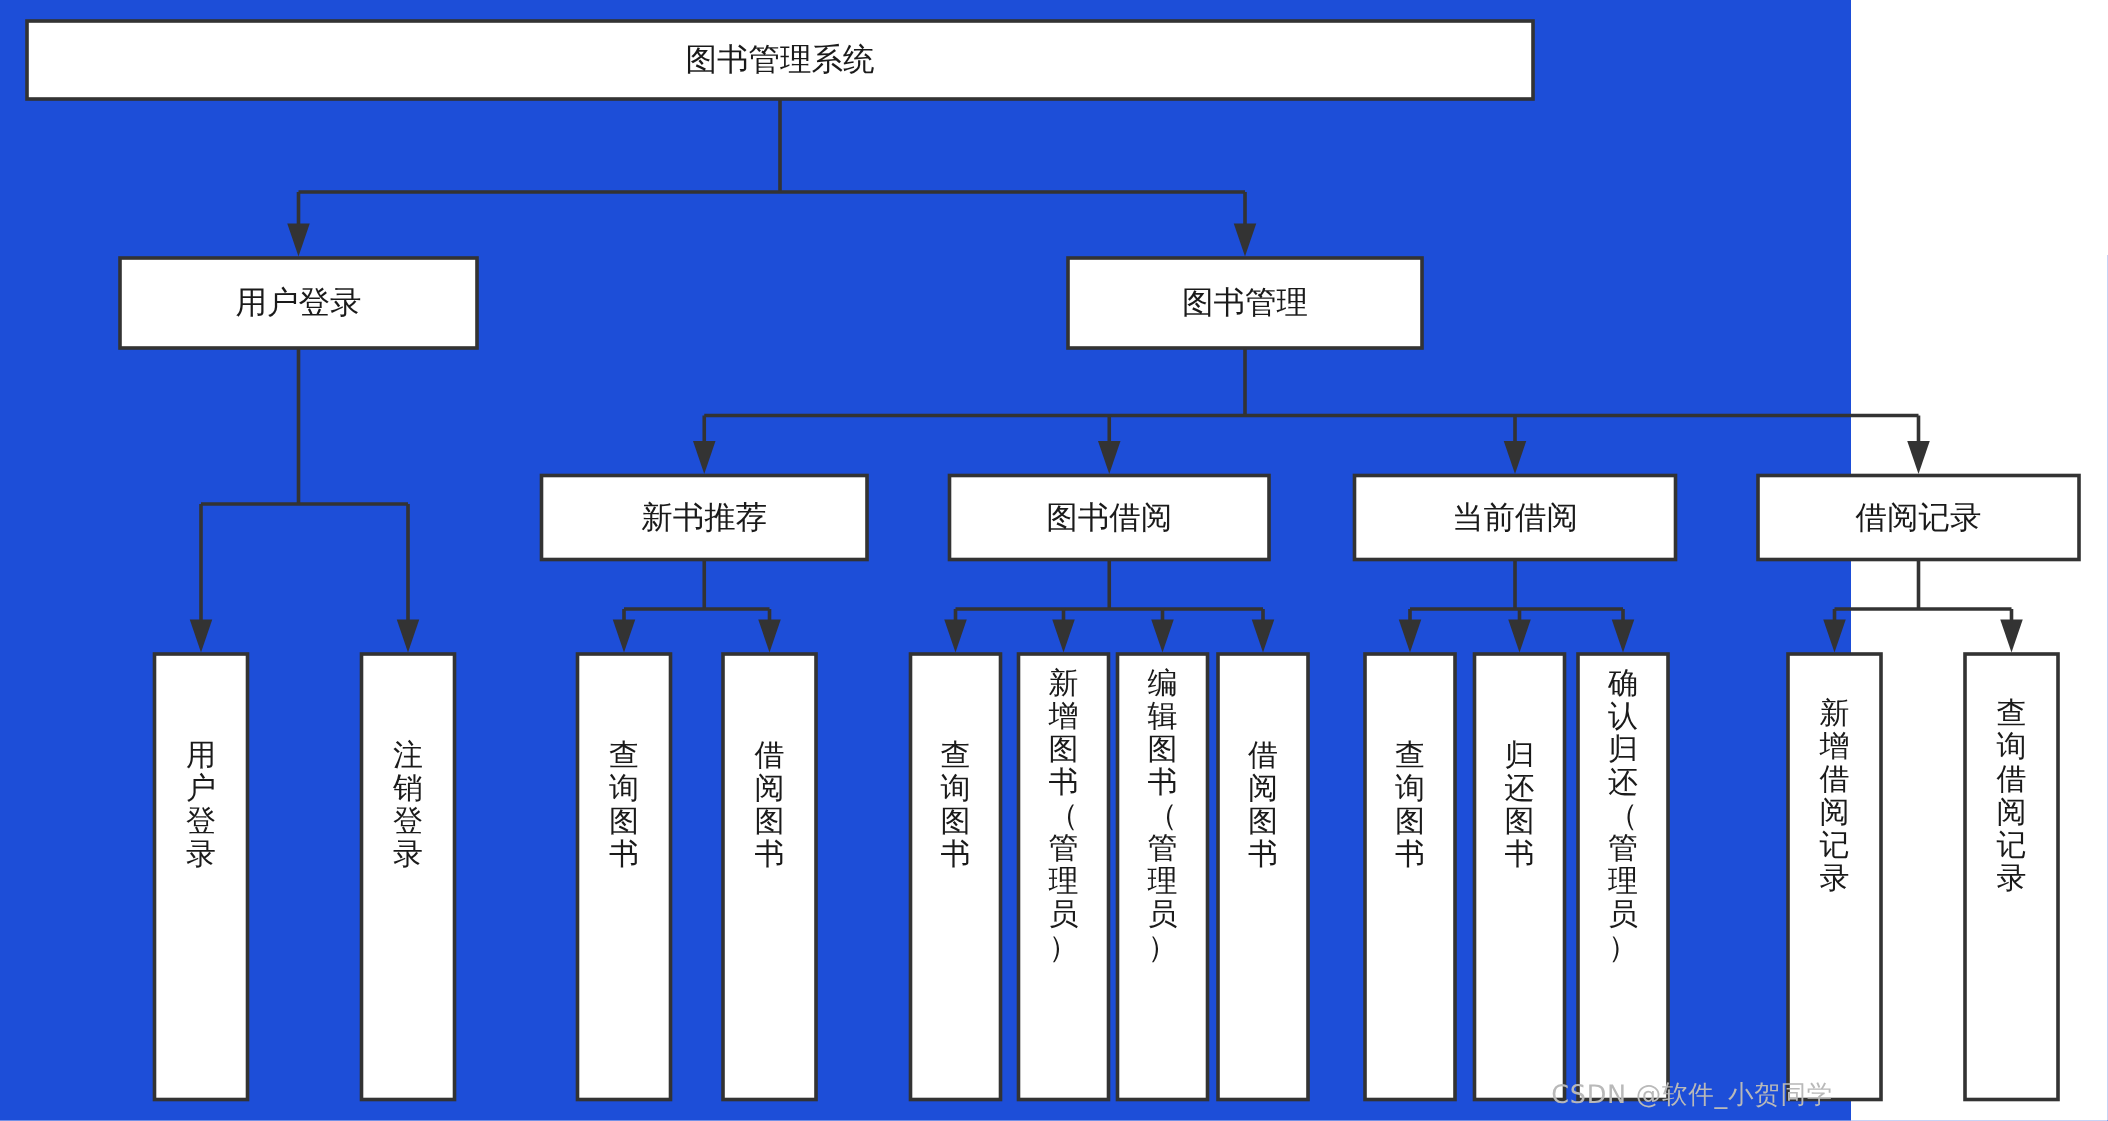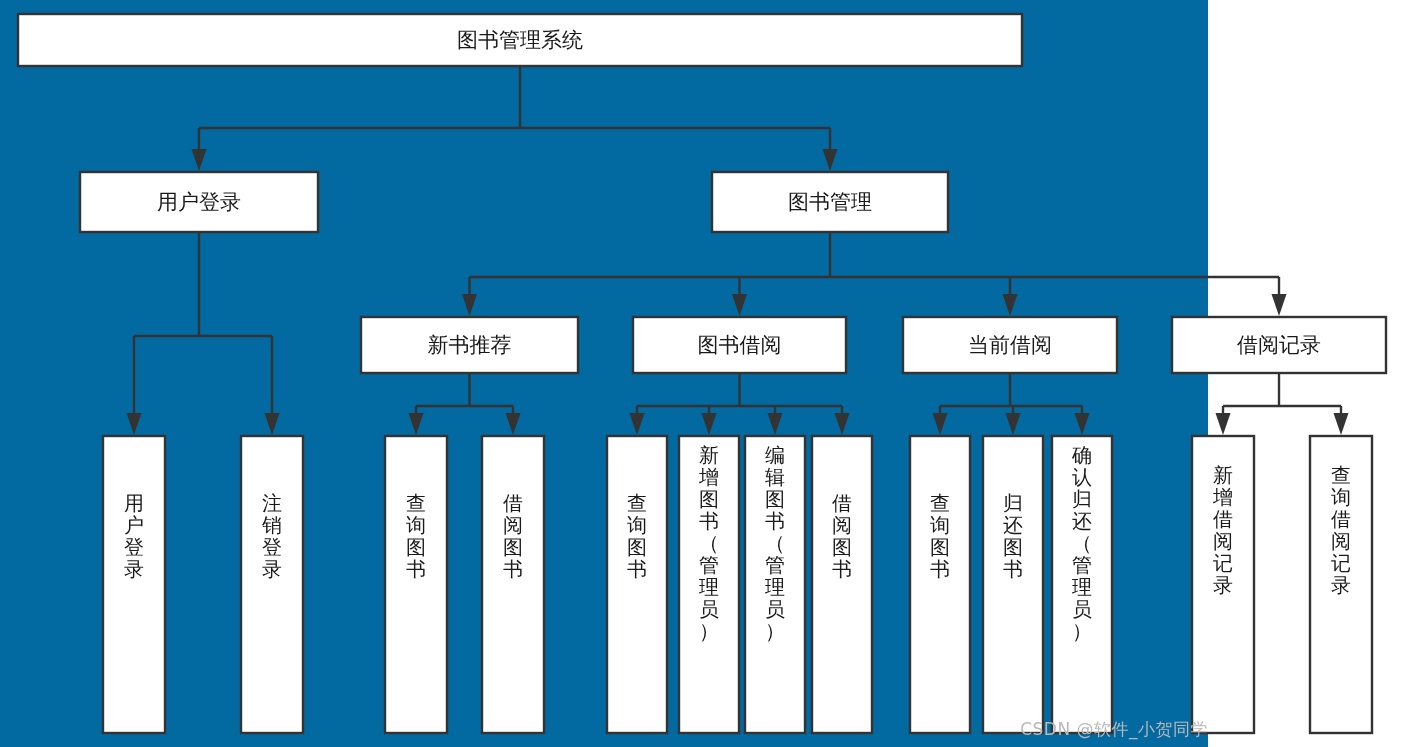--- a/index.html
+++ b/index.html
@@ -11,21 +11,22 @@
   body {
     width: 1405px;
     height: 747px;
     overflow: hidden;
     font-family: "DejaVu Sans", "Liberation Sans", sans-serif;
   }
   #diagram-root {
     position: relative;
     width: 1208px;
     height: 747px;
-    background: #0369a1;
+    background: #1d4ed8;
+    padding-left: 26px;
   }
   svg.diagram-canvas {
     position: absolute;
     top: 0;
     left: 0;
     width: 1405px;
     height: 747px;
     display: block;
   }
   .node-box {
@@ -51,21 +52,21 @@
     dominant-baseline: middle;
   }
   .node-label-v {
     fill: #1a1a1a;
     font-family: "DejaVu Sans", "Liberation Sans", sans-serif;
     font-size: 20px;
     text-anchor: middle;
   }
   .watermark-text {
     position: absolute;
-    right: 0;
+    right: 12px;
     bottom: 6px;
     font-family: "DejaVu Sans", "Liberation Sans", sans-serif;
     font-size: 17px;
     color: #b9b9b9;
     white-space: nowrap;
     letter-spacing: 0.5px;
     pointer-events: none;
   }
 </style>
 </head>

